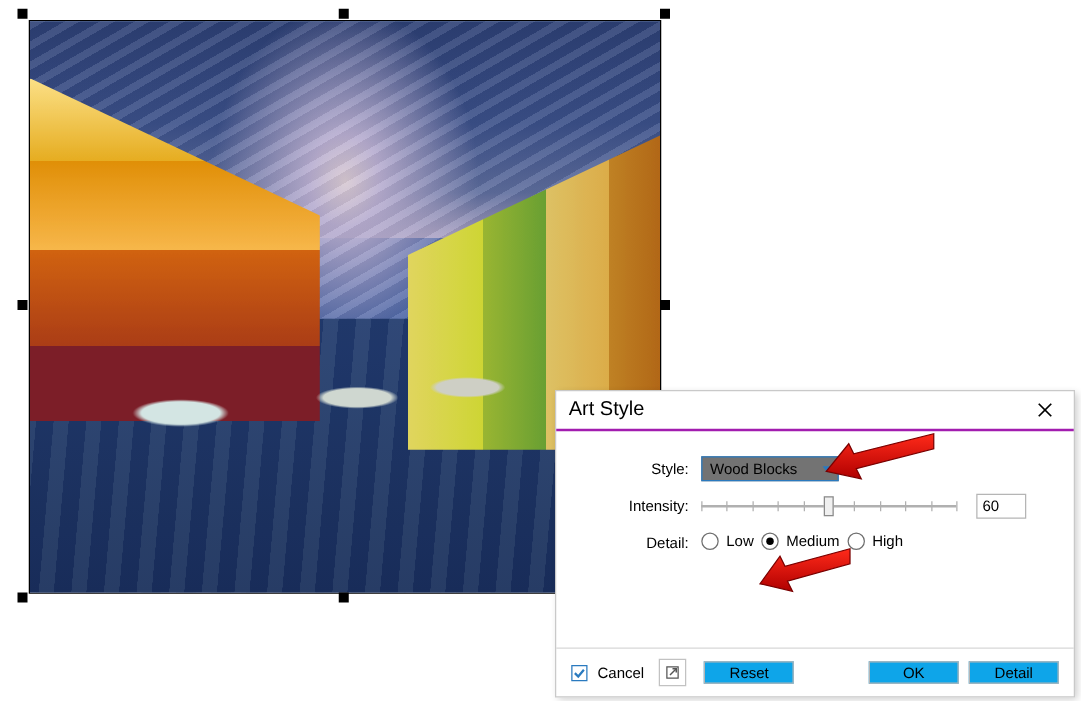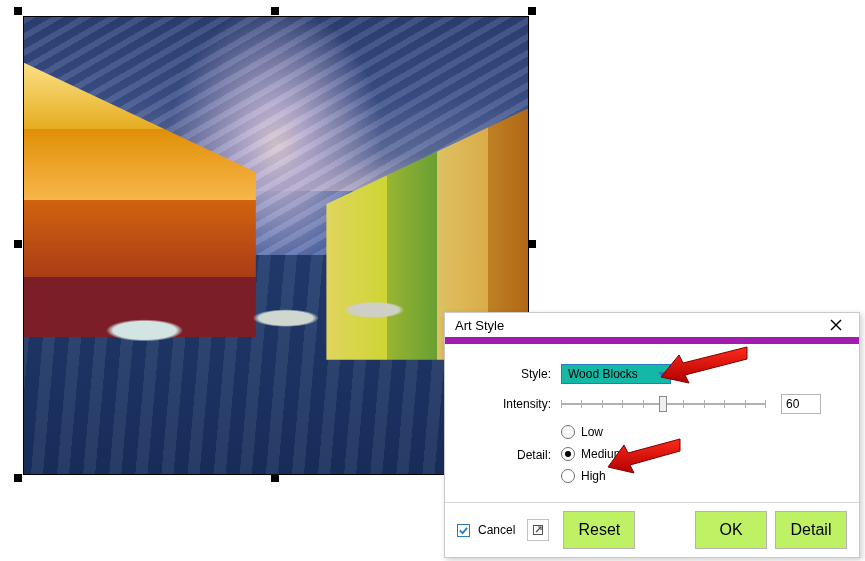--- a/index.html
+++ b/index.html
@@ -107,22 +107,22 @@
     box-shadow: 2px 2px 6px rgba(0,0,0,0.20);
     box-sizing: border-box;
     display: flex;
     flex-direction: column;
   }
   .dlg-titlebar {
     display: flex;
     align-items: center;
     height: 30px;
     padding: 0 6px 0 10px;
-    font-size: 13px;
-    border-bottom: 7px solid #a21caf;
+    font-size: 16px;
+    border-bottom: 2px solid #a21caf;
   }
   .dlg-title { flex: 1; }
   .dlg-close {
     width: 34px;
     height: 24px;
     display: flex;
     align-items: center;
     justify-content: center;
     font-size: 17px;
     line-height: 1;
@@ -149,21 +149,21 @@
     display: flex;
     align-items: center;
     flex: 1;
   }
 
   
   .dropdown {
     width: 110px;
     height: 20px;
     border: 1px solid #2a7abf;
-    background: #14b8a6;
+    background: #737373;
     display: flex;
     align-items: center;
     padding: 0 0 0 6px;
     box-sizing: border-box;
     justify-content: space-between;
   }
   .dropdown .dd-text { flex: 1; font-size: 12px; }
   .dropdown .dd-arrow { width: 16px; text-align: center; color: #2a7abf; }
   .dropdown .dd-arrow svg { width: 8px; height: 8px; }
 
@@ -207,21 +207,21 @@
     margin-left: 16px;
     padding: 0 4px;
     box-sizing: border-box;
     font-size: 12px;
     line-height: 18px;
     text-align: left;
     background: #fff;
   }
 
   
-  .radios { display: flex; flex-direction: column; gap: 6px; }
+  .radios { display: flex; flex-direction: row; gap: 6px; }
   .radio-item {
     display: flex;
     align-items: center;
     gap: 6px;
     height: 16px;
   }
   .radio {
     width: 12px;
     height: 12px;
     border: 1px solid #6f6f6f;
@@ -256,27 +256,27 @@
     border: 1px solid #c2c2c2;
     display: inline-flex;
     align-items: center;
     justify-content: center;
     margin-left: 4px;
   }
   .popout svg { width: 12px; height: 12px; }
   .spacer { flex: 1; }
   .btn {
     min-width: 72px;
-    height: 38px;
+    height: 18px;
     border: 1px solid #b5b5b5;
-    background: #bef264;
+    background: #0ea5e9;
     display: inline-flex;
     align-items: center;
     justify-content: center;
-    font-size: 16px;
+    font-size: 12px;
     padding: 0 10px;
     box-sizing: border-box;
   }
 
   
   .arrow {
     position: absolute;
     pointer-events: none;
   }
 </style>

